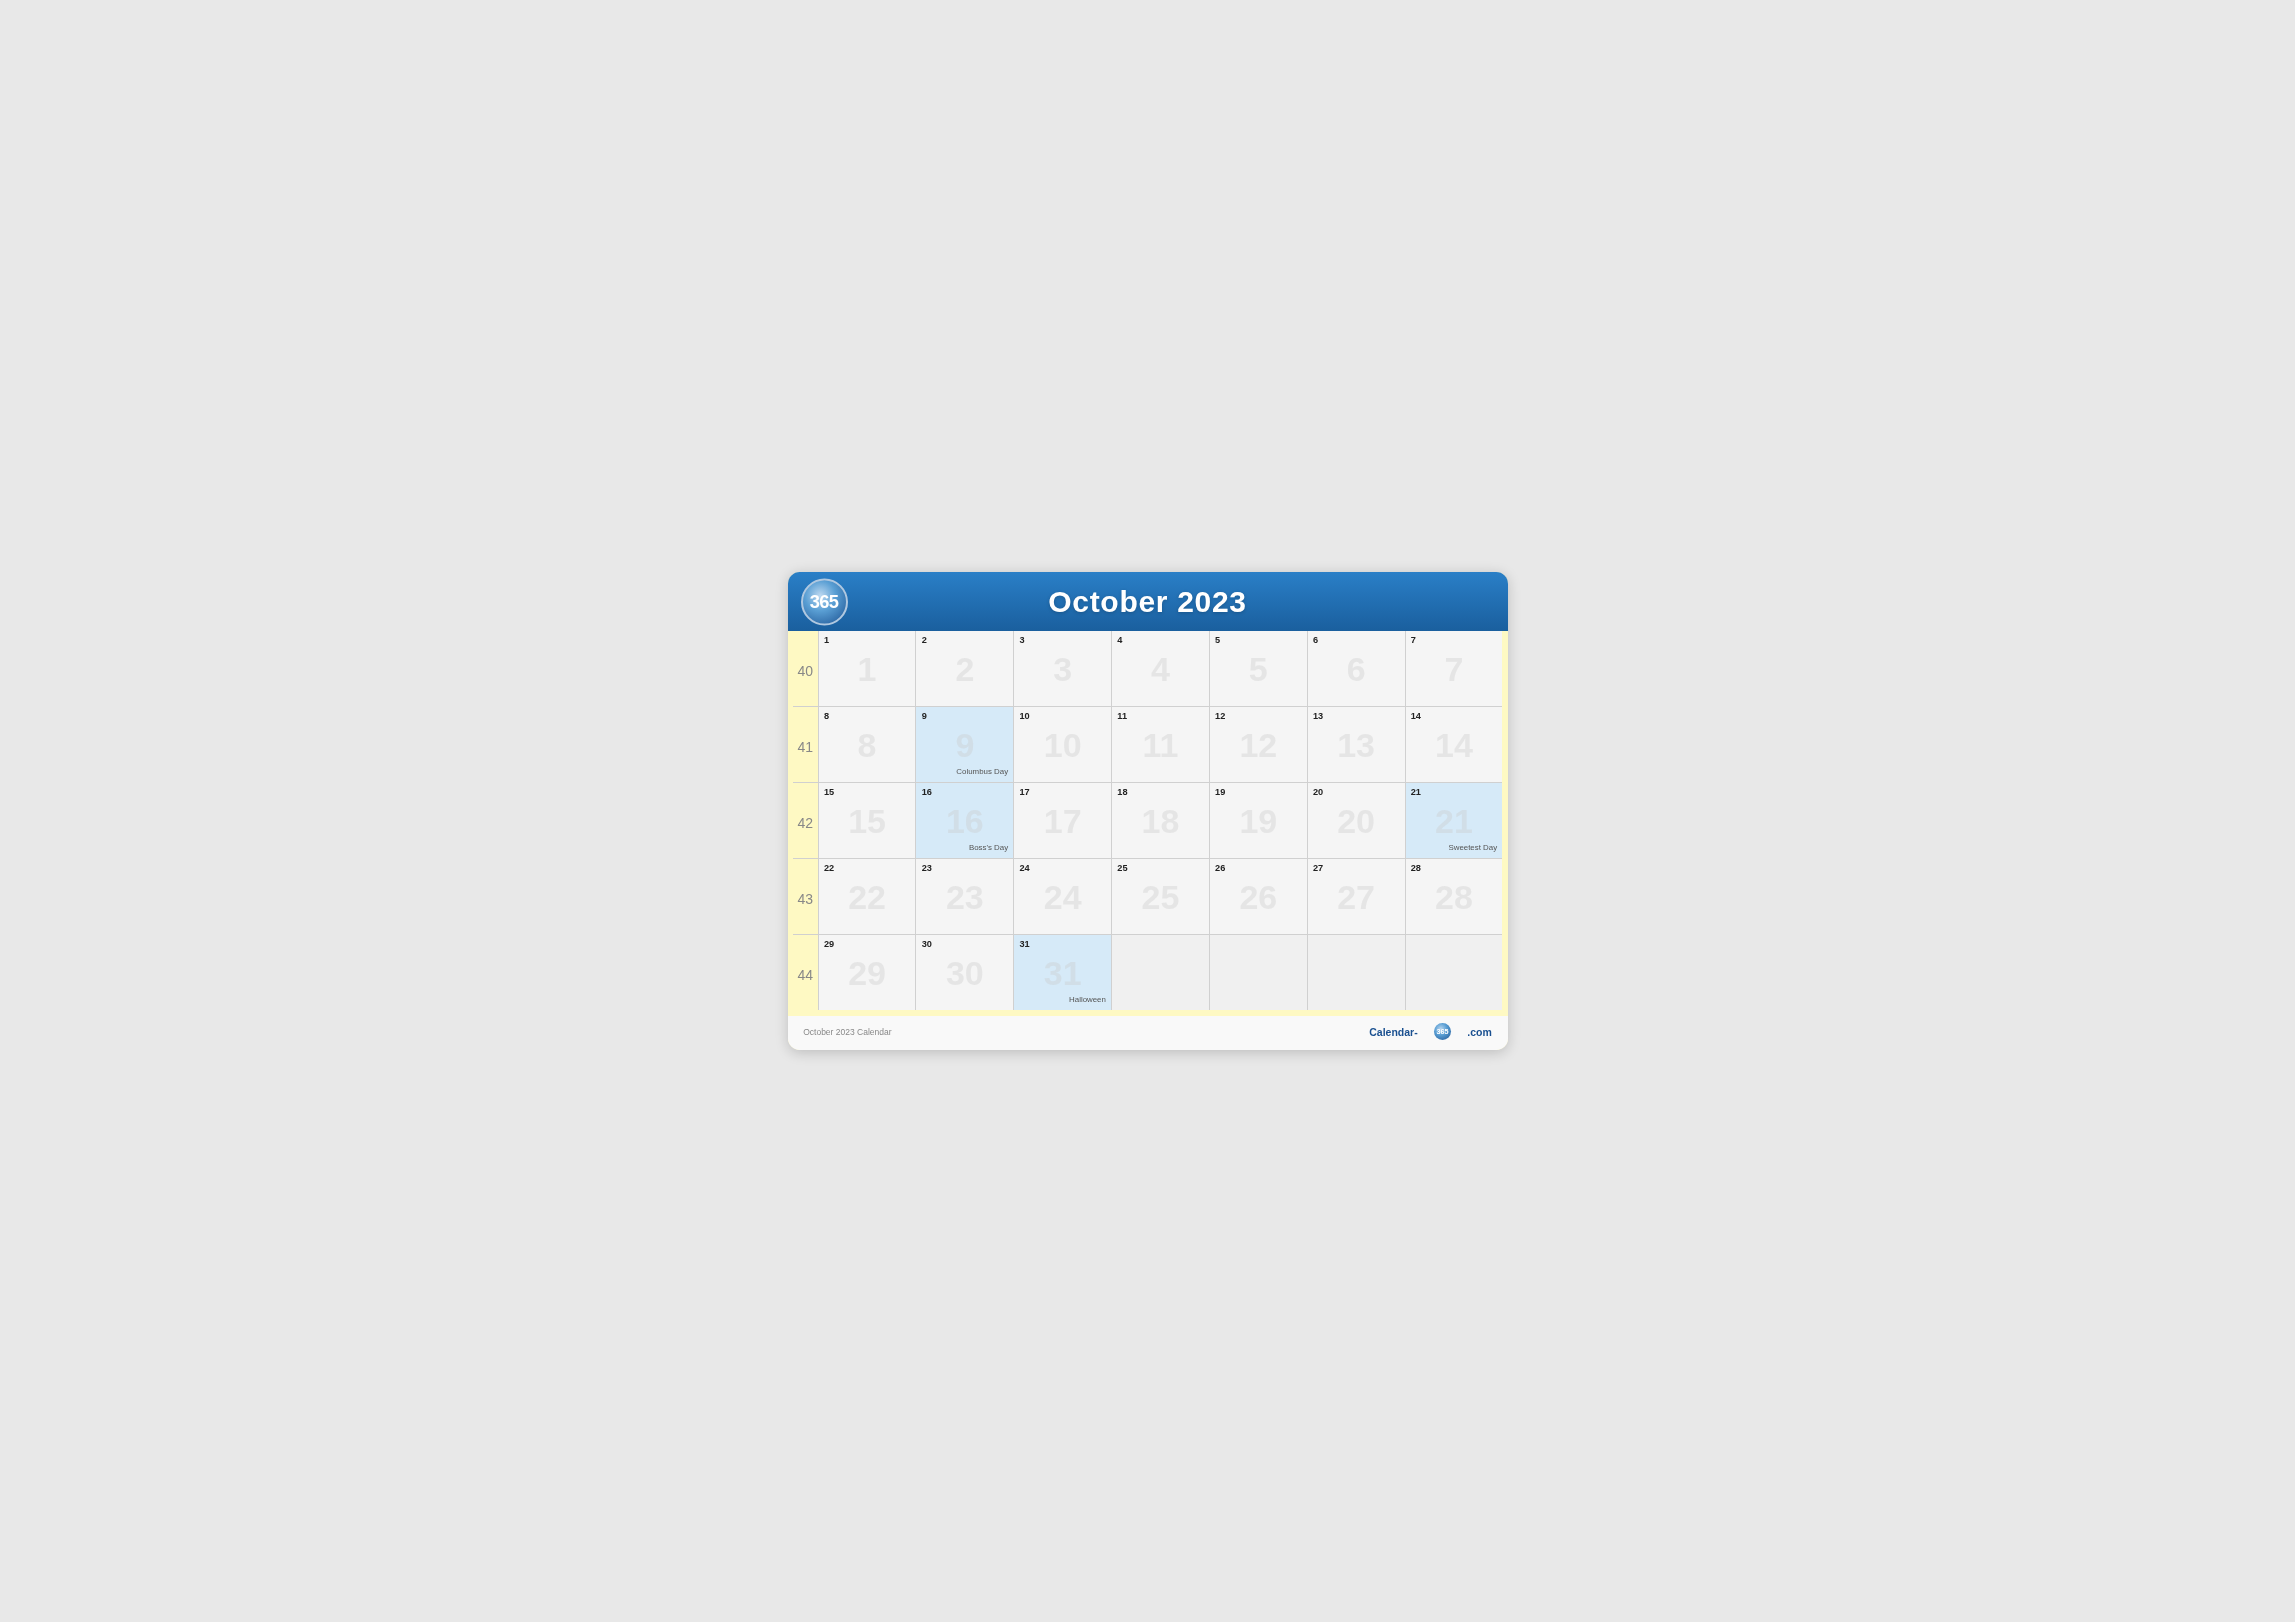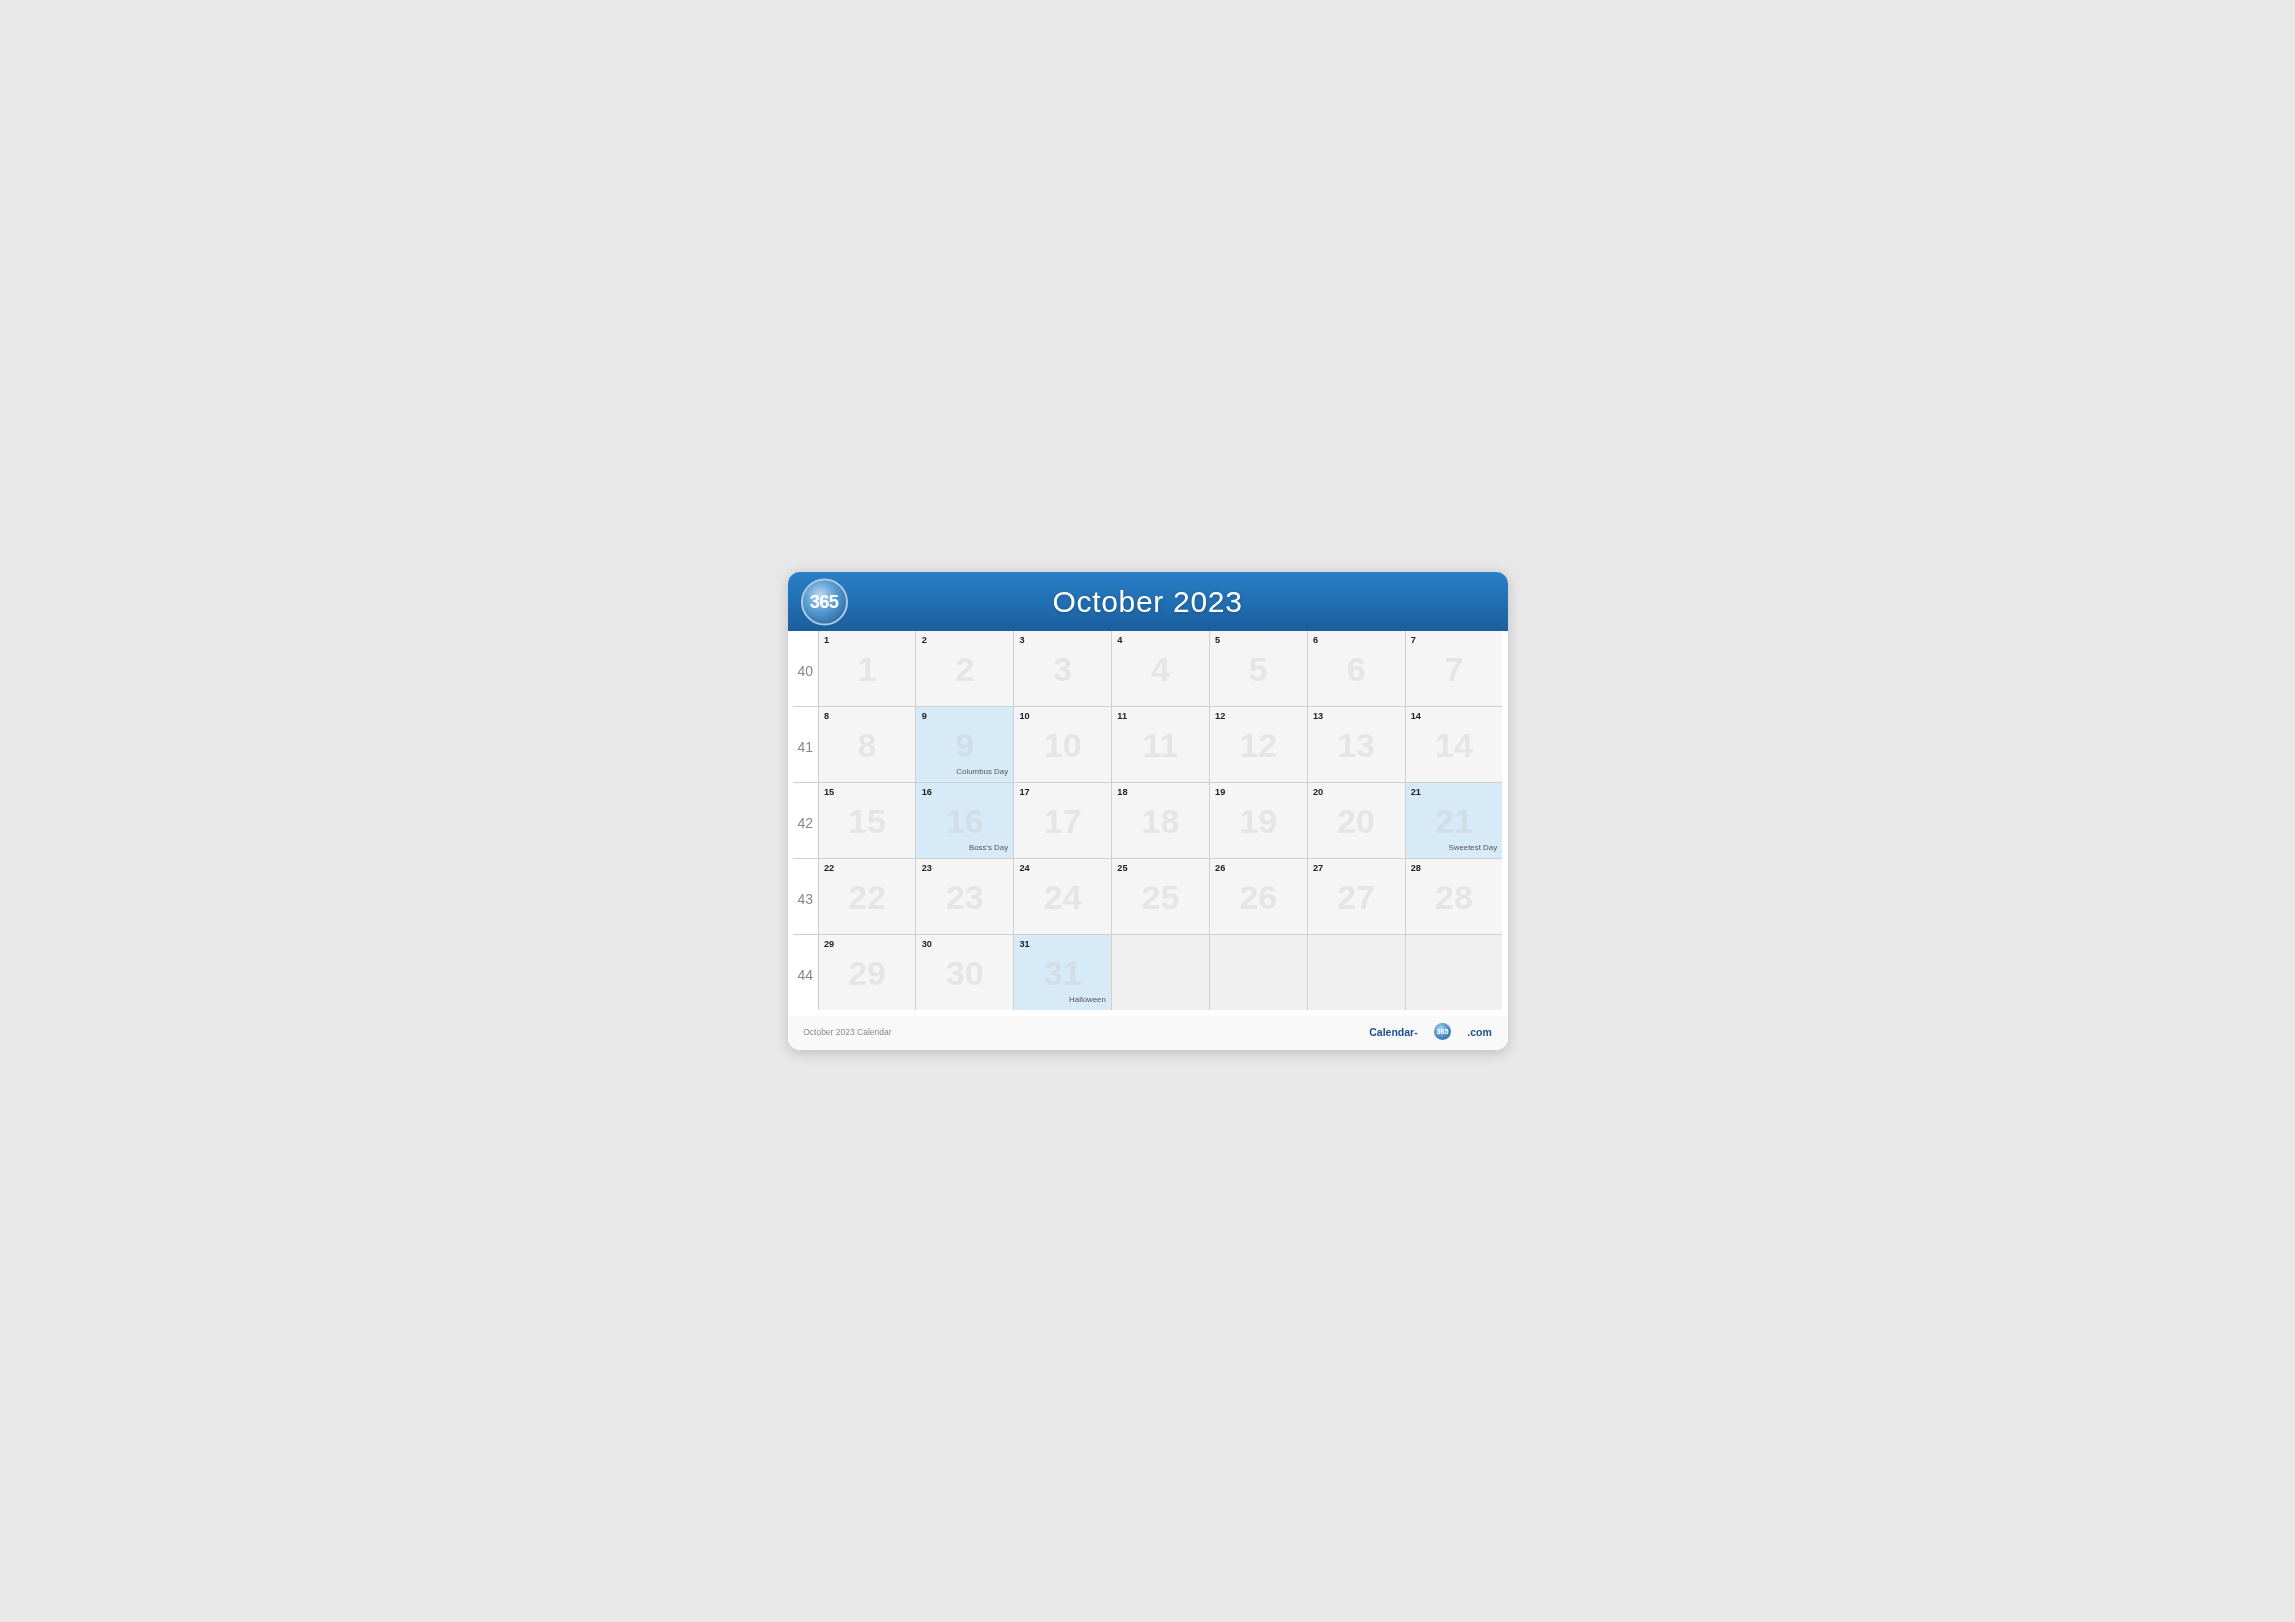--- a/index.html
+++ b/index.html
@@ -7,21 +7,21 @@
       background: #e8e8e8;
       font-family: Arial, Helvetica, sans-serif;
       display: flex;
       flex-direction: column;
       align-items: center;
       justify-content: center;
       min-height: 100vh;
       padding: 13px;
     }
     .page-wrapper {
-      background: #ffffff;
+      background: #fef9c3;
       border-radius: 11.8px;
       box-shadow: 0 2.6px 13px rgba(0,0,0,0.18);
       width: 100%;
       max-width: 720px;
       overflow: hidden;
     }
     .header {
       background: linear-gradient(180deg, #2a7fc7 0%, #1a5f9e 100%);
       display: flex;
       align-items: center;
@@ -43,21 +43,21 @@
       align-items: center;
       justify-content: center;
       font-size: 18.3px;
       font-weight: 900;
       color: #fff;
       border: 2px solid #b0c8e0;
       letter-spacing: -0.7px;
     }
     .header-title {
       font-size: 30px;
-      font-weight: 400;
+      font-weight: 700;
       color: #fff;
       letter-spacing: 0.7px;
       text-shadow: 0 1.3px 3.9px rgba(0,0,0,0.2);
     }
     .calendar-container {
       padding: 0 5.2px 5.2px 5.2px;
     }
     .day-headers {
       display: grid;
       grid-template-columns: 25px repeat(7, 1fr);

